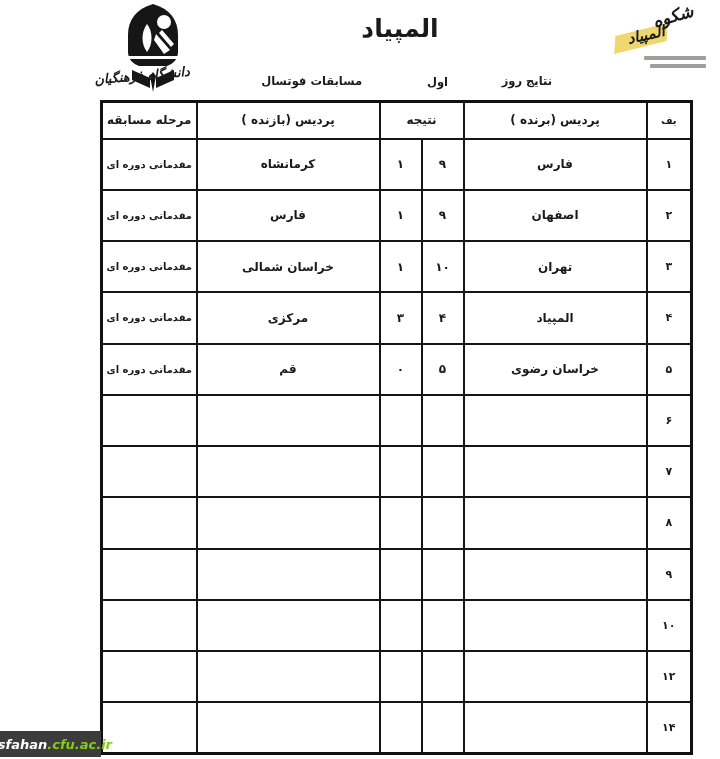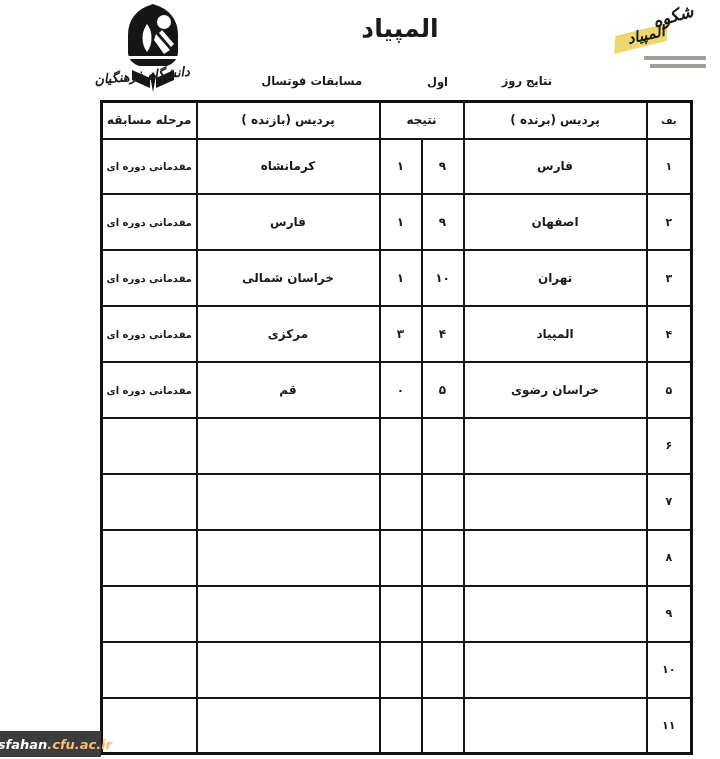--- a/index.html
+++ b/index.html
@@ -218,28 +218,36 @@
         </tr>
         <tr>
           <td class="cell-no">۱۰</td>
           <td class="cell-winner"></td>
           <td class="cell-winner-score"></td>
           <td class="cell-loser-score"></td>
           <td class="cell-loser"></td>
           <td class="cell-stage"></td>
         </tr>
         <tr>
-          <td class="cell-no">۱۱</td>
+          <td class="cell-no">۱۲</td>
+          <td class="cell-winner"></td>
+          <td class="cell-winner-score"></td>
+          <td class="cell-loser-score"></td>
+          <td class="cell-loser"></td>
+          <td class="cell-stage"></td>
+        </tr>
+        <tr>
+          <td class="cell-no">۱۴</td>
           <td class="cell-winner"></td>
           <td class="cell-winner-score"></td>
           <td class="cell-loser-score"></td>
           <td class="cell-loser"></td>
           <td class="cell-stage"></td>
         </tr>
       </tbody>
   </table>
 
   <div class="watermark" style="background: rgb(60, 60, 60);">
     <span style="color: rgb(255, 255, 255);">esfahan</span>
-      <span style="color: #fdba74; font-style: italic;">.cfu.ac.ir</span>
+      <span style="color: #84cc16; font-style: italic;">.cfu.ac.ir</span>
   </div>
 
 </div>
 
 </body></html>

